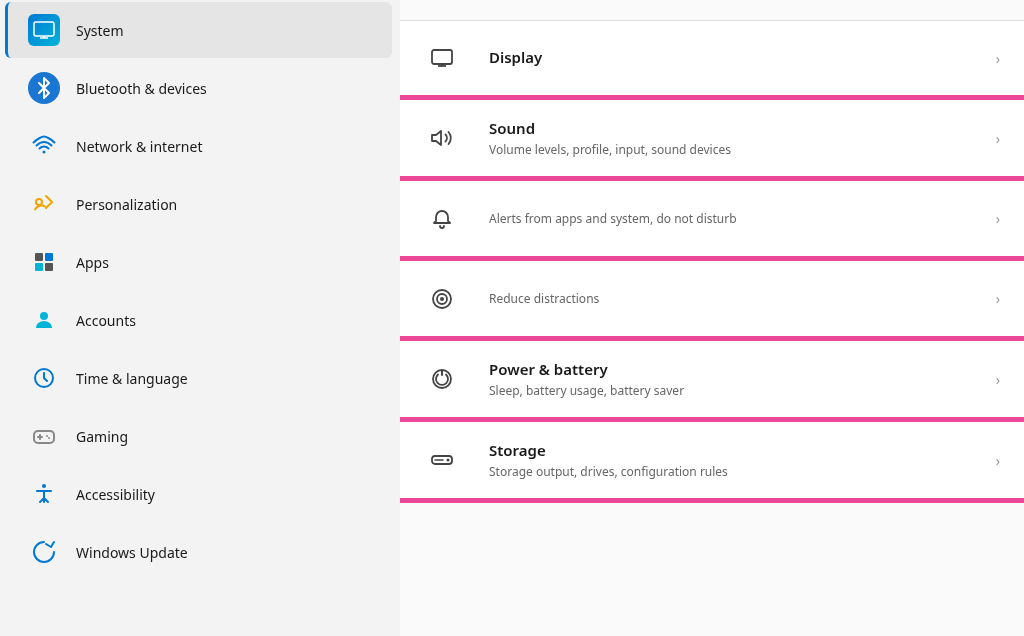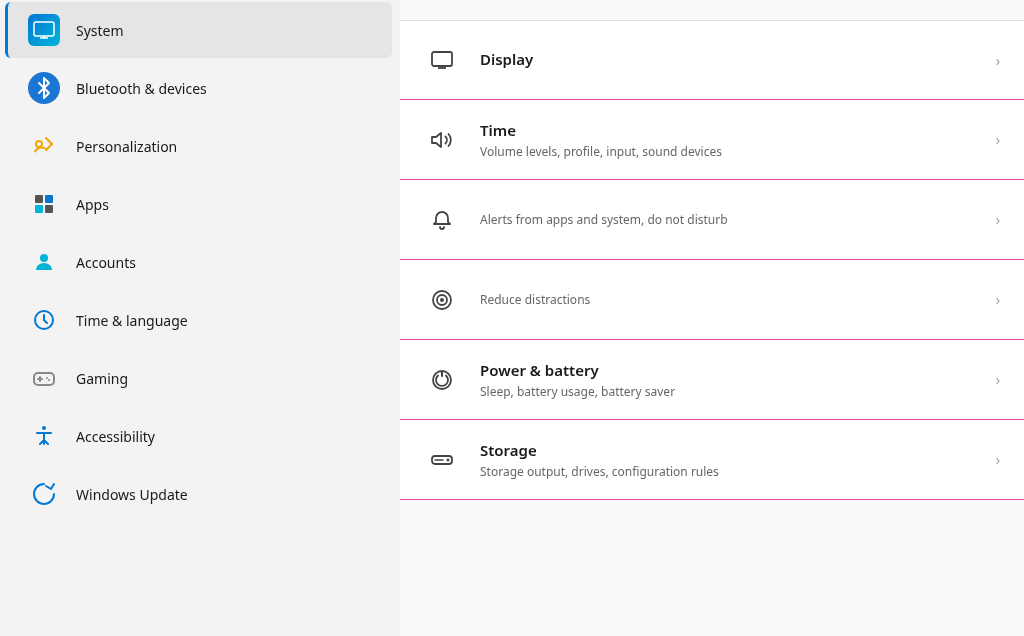--- a/index.html
+++ b/index.html
@@ -79,24 +79,24 @@
       flex: 1;
       background: #fafafa;
       overflow-y: auto;
       padding: 0;
     }
 
     .settings-card {
       display: flex;
       align-items: center;
       padding: 18px 24px;
-      border-bottom: 1px solid #ec4899;
+      border-bottom: 5px solid #ec4899;
       background: white;
       cursor: pointer;
-      gap: 20px;
+      gap: 29px;
       min-height: 80px;
     }
 
     .settings-card:first-child {
       border-top: 1px solid #e0e0e0;
       margin-top: 20px;
     }
 
     .card-icon {
       width: 36px;
@@ -154,20 +154,31 @@
 
   <div class="sidebar-item">
     <div class="sidebar-icon icon-bluetooth">
       <svg viewBox="0 0 24 24" fill="none" xmlns="http://www.w3.org/2000/svg">
         <path d="M7 7l10 10-5 5V2l5 5L7 17" stroke="white" stroke-width="2" stroke-linecap="round" stroke-linejoin="round"></path>
       </svg>
     </div>
     <span class="sidebar-label">Bluetooth &amp; devices</span>
   </div>
 
+  <div class="sidebar-item">
+    <div class="sidebar-icon icon-network">
+      <svg viewBox="0 0 24 24" fill="none" xmlns="http://www.w3.org/2000/svg">
+        <path d="M1.5 8.5C5.5 4.5 10.5 2.5 12 2.5s6.5 2 10.5 6" stroke="#0078d4" stroke-width="2" stroke-linecap="round"></path>
+        <path d="M4.5 11.5C7 9 9.5 8 12 8s5 1 7.5 3.5" stroke="#0078d4" stroke-width="2" stroke-linecap="round"></path>
+        <path d="M7.5 14.5C9 13 10.5 12.5 12 12.5s3 .5 4.5 2" stroke="#0078d4" stroke-width="2" stroke-linecap="round"></path>
+        <circle cx="12" cy="18" r="1.5" fill="#0078d4"></circle>
+      </svg>
+    </div>
+    <span class="sidebar-label">Network &amp; internet</span>
+  </div>
 
   <div class="sidebar-item">
     <div class="sidebar-icon">
       <svg viewBox="0 0 24 24" fill="none" xmlns="http://www.w3.org/2000/svg">
         <path d="M3 17.5C3 17.5 5 14 9 13.5C11 13.2 13 14.5 13 14.5" stroke="#f0a500" stroke-width="2" stroke-linecap="round"></path>
         <path d="M14 4L20 10L14 16" stroke="#f0a500" stroke-width="2" stroke-linecap="round" stroke-linejoin="round"></path>
         <circle cx="7" cy="10" r="3" stroke="#f0a500" stroke-width="2"></circle>
       </svg>
     </div>
     <span class="sidebar-label">Personalization</span>
@@ -259,21 +270,21 @@
 
   <div class="settings-card">
     <div class="card-icon">
       <svg viewBox="0 0 24 24" fill="none" xmlns="http://www.w3.org/2000/svg">
         <path d="M11 5L6 9H2v6h4l5 4V5z" stroke="#444" stroke-width="1.8" stroke-linejoin="round"></path>
         <path d="M15.5 8.5a5 5 0 0 1 0 7" stroke="#444" stroke-width="1.8" stroke-linecap="round"></path>
         <path d="M18.5 6a9 9 0 0 1 0 12" stroke="#444" stroke-width="1.8" stroke-linecap="round"></path>
       </svg>
     </div>
     <div class="card-text">
-      <div class="card-title">Time</div>
+      <div class="card-title">Sound</div>
       <div class="card-subtitle">Volume levels, profile, input, sound devices</div>
     </div>
     <span class="card-chevron">›</span>
   </div>
 
   <div class="settings-card">
     <div class="card-icon">
       <svg viewBox="0 0 24 24" fill="none" xmlns="http://www.w3.org/2000/svg">
         <path d="M6 10a6 6 0 1 1 12 0v4l2 2H4l2-2v-4z" stroke="#444" stroke-width="1.8" stroke-linejoin="round"></path>
         <path d="M10 19a2 2 0 0 0 4 0" stroke="#444" stroke-width="1.8" stroke-linecap="round"></path>

